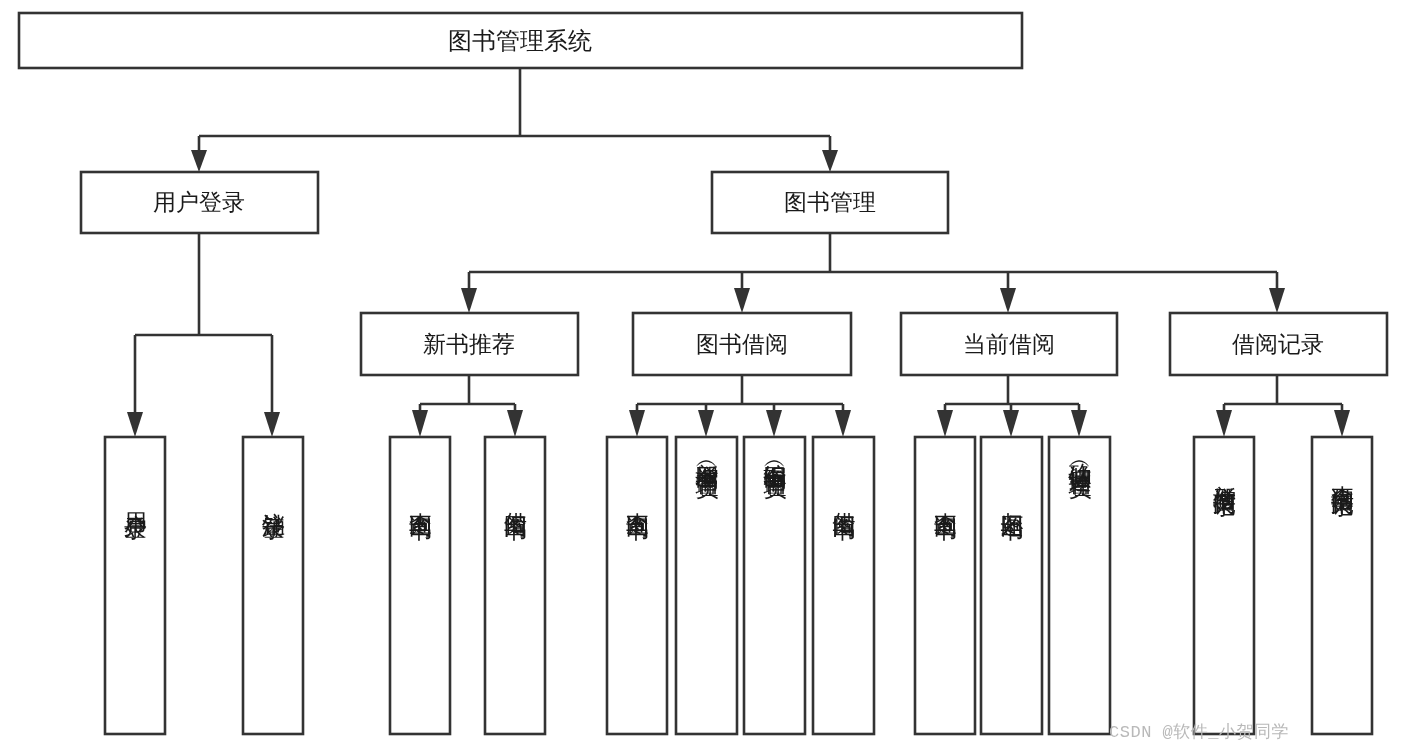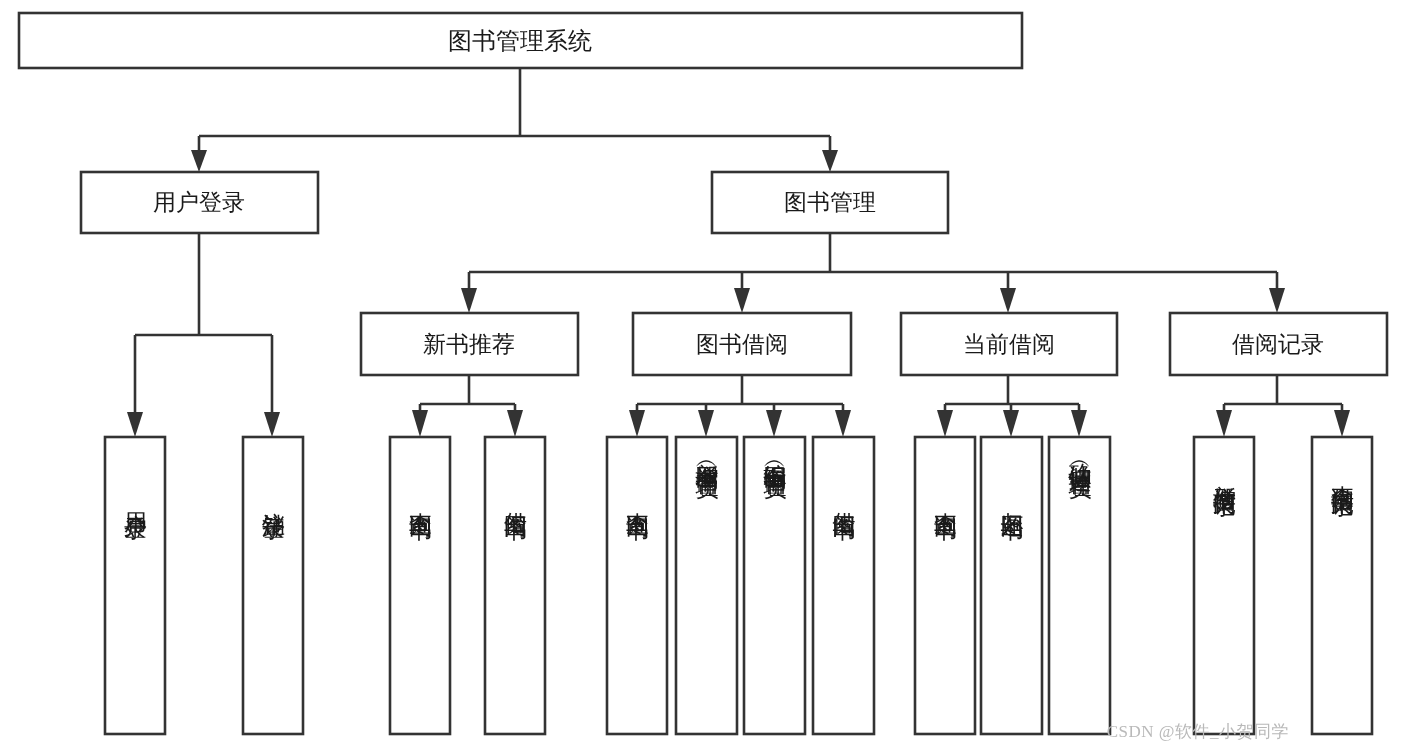--- a/index.html
+++ b/index.html
@@ -69,21 +69,21 @@
     font-size: 23px;
     line-height: 1.12;
     letter-spacing: 2px;
     color: #1a1a1a;
     white-space: nowrap;
   }
   .watermark {
     position: absolute;
     right: 8px;
     bottom: 4px;
-    font-family: Liberation Serif, serif;
+    font-family: Liberation Mono, monospace;
     font-size: 17px;
     color: #b9b9b9;
     letter-spacing: 0.5px;
     user-select: none;
   }
 </style>
 </head>
 <body>
 
 <div id="diagram-root">

